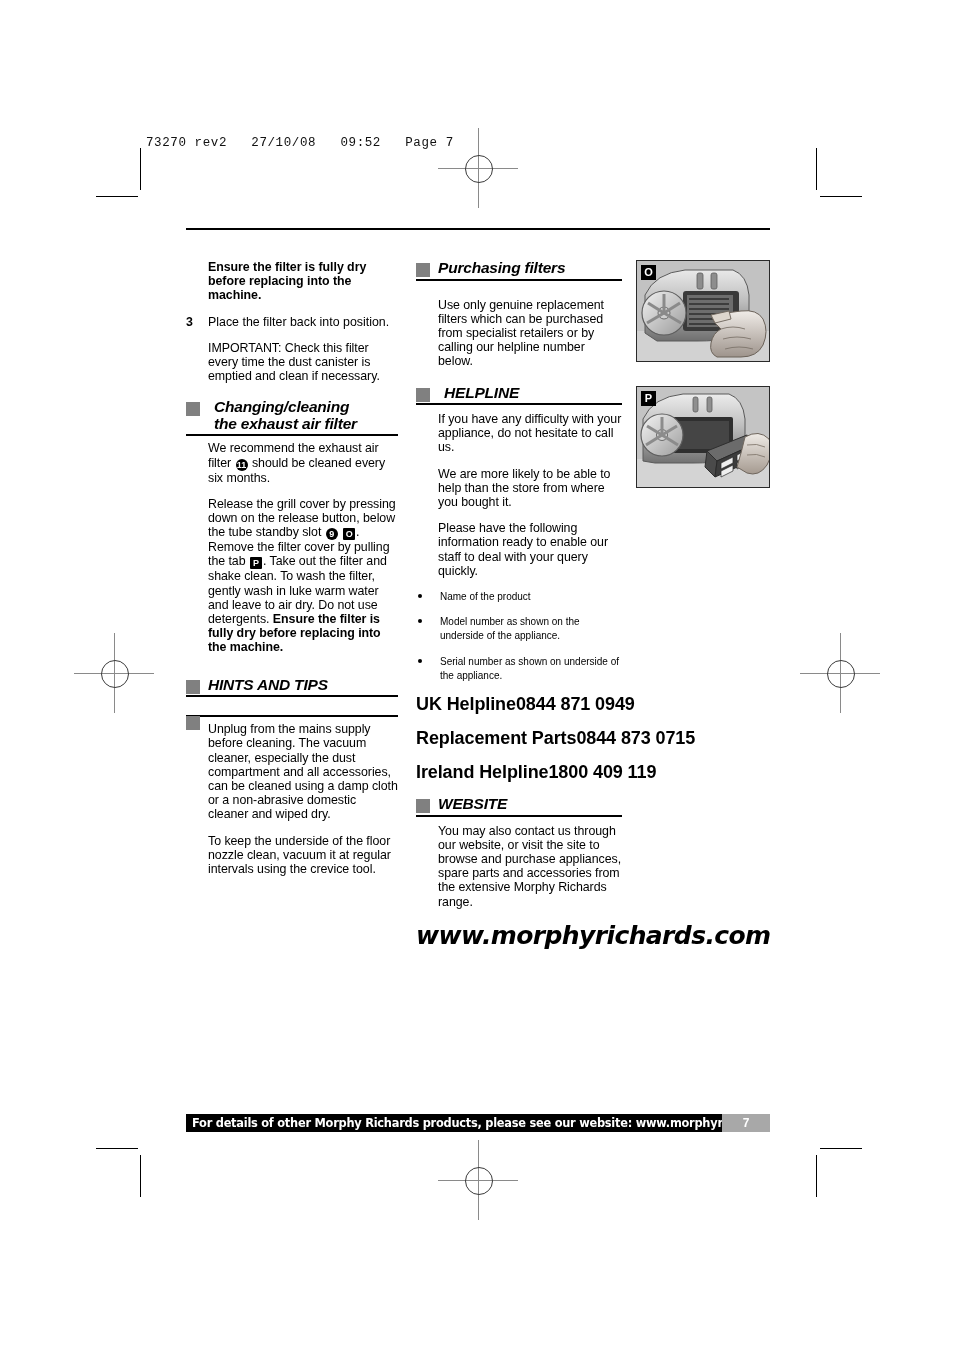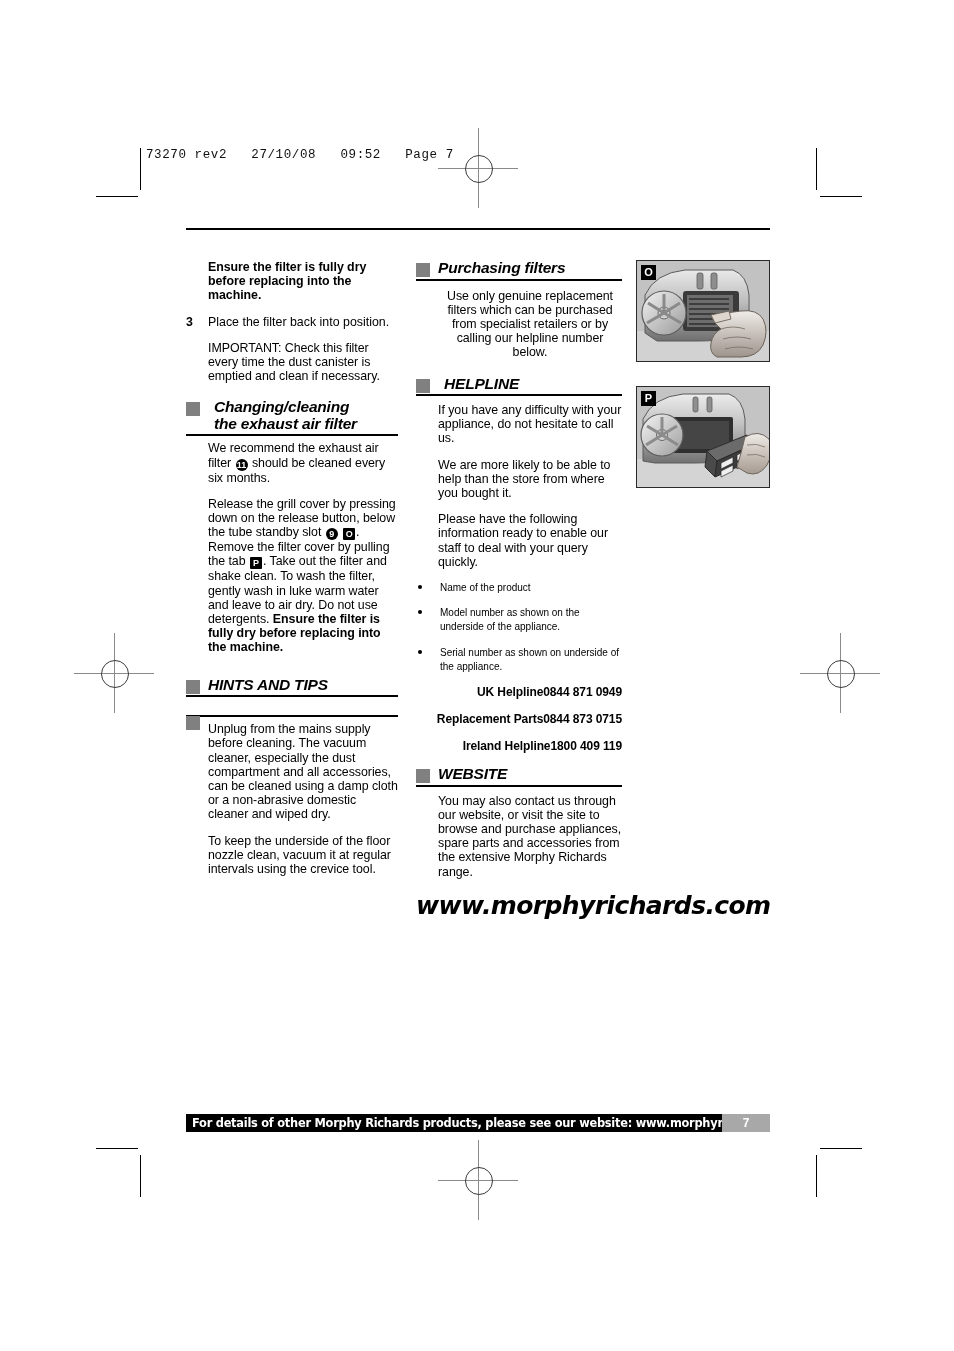--- a/index.html
+++ b/index.html
@@ -39,21 +39,21 @@
   .reg-mark .reg-v {
     position: absolute;
     left: 0; top: -40px;
     width: 1px; height: 80px;
     background: #8a8a8a;
   }
 
   .prepress-header {
     position: absolute;
     left: 146px;
-    top: 148px;
+    top: 136px;
     font-family: "Liberation Mono", "DejaVu Sans Mono", monospace;
     font-size: 12.5px;
     letter-spacing: 0.6px;
     color: #111;
     white-space: pre;
   }
 
   .page-rule {
     position: absolute;
     left: 186px;
@@ -156,22 +156,22 @@
     top: 4px;
     width: 4px;
     height: 4px;
     background: #000;
     border-radius: 50%;
   }
 
   
   .help-row {
     display: flex;
-    justify-content: flex-end;
-    font-size: 12px;
+    justify-content: flex-start;
+    font-size: 18px;
     font-weight: bold;
     margin-bottom: 13px;
     letter-spacing: -0.1px;
   }
   .help-row .label { white-space: nowrap; }
   .help-row .value { white-space: nowrap; }
 
   
   .wordmark {
     font-family: "DejaVu Sans", sans-serif;
@@ -318,21 +318,21 @@
 
 </div>
 
 <div class="col col-mid">
 
   <div class="section-head">
     <span class="sq"></span>
     <span class="htext">Purchasing filters</span>
   </div>
 
-  <p class="body-text indent" style="margin-top:8px;text-align:center;">Use only genuine replacement filters which can be purchased from specialist retailers or by calling our helpline number below.</p>
+  <p class="body-text indent" style="margin-top:17px;">Use only genuine replacement filters which can be purchased from specialist retailers or by calling our helpline number below.</p>
 
   <div class="section-head spaced">
     <span class="sq"></span>
     <span class="htext">HELPLINE</span>
   </div>
 
   <p class="body-text indent" style="margin-top:7px;">If you have any difficulty with your appliance, do not hesitate to call us.</p>
   <p class="body-text indent">We are more likely to be able to help than the store from where you bought it.</p>
   <p class="body-text indent">Please have the following information ready to enable our staff to deal with your query quickly.</p>
 

